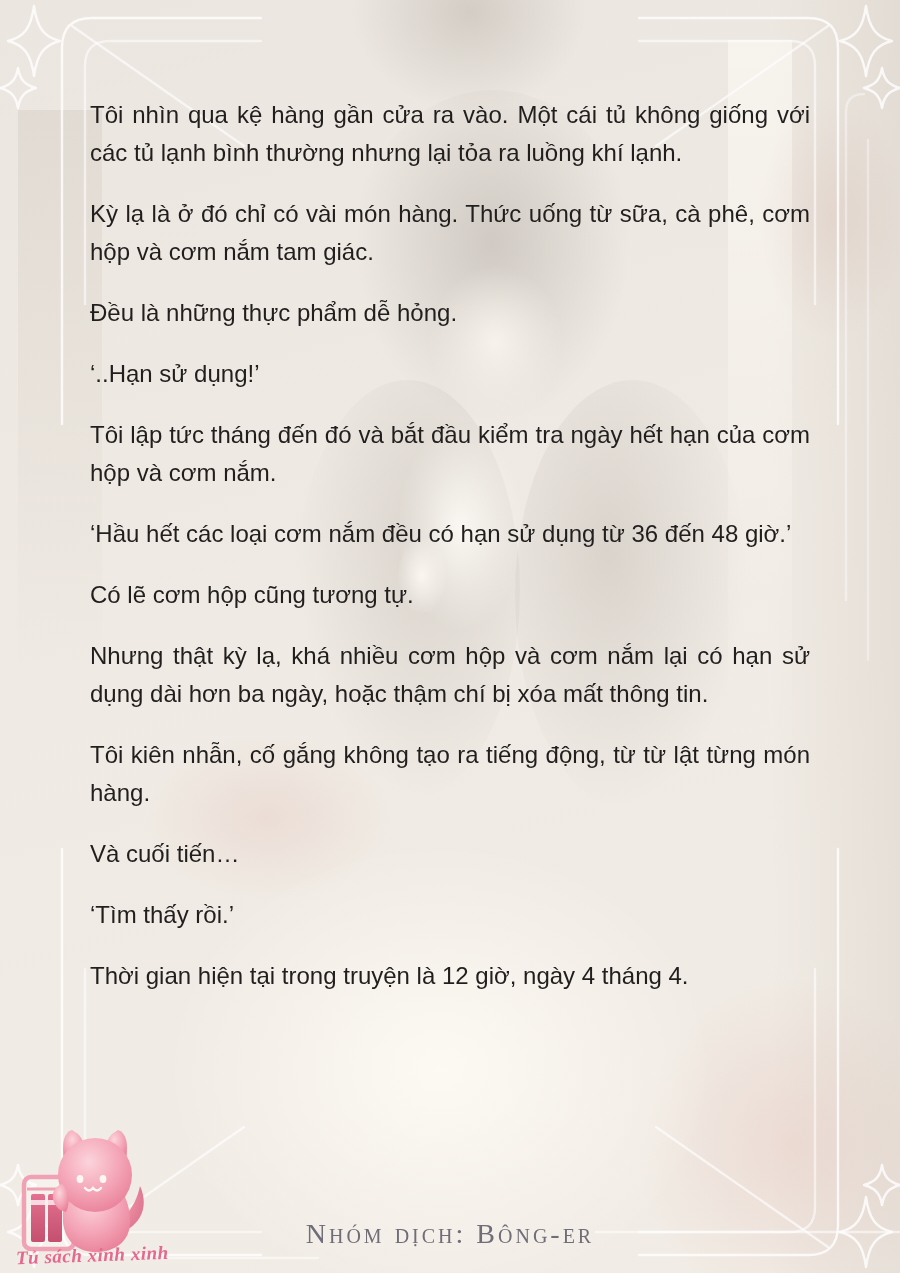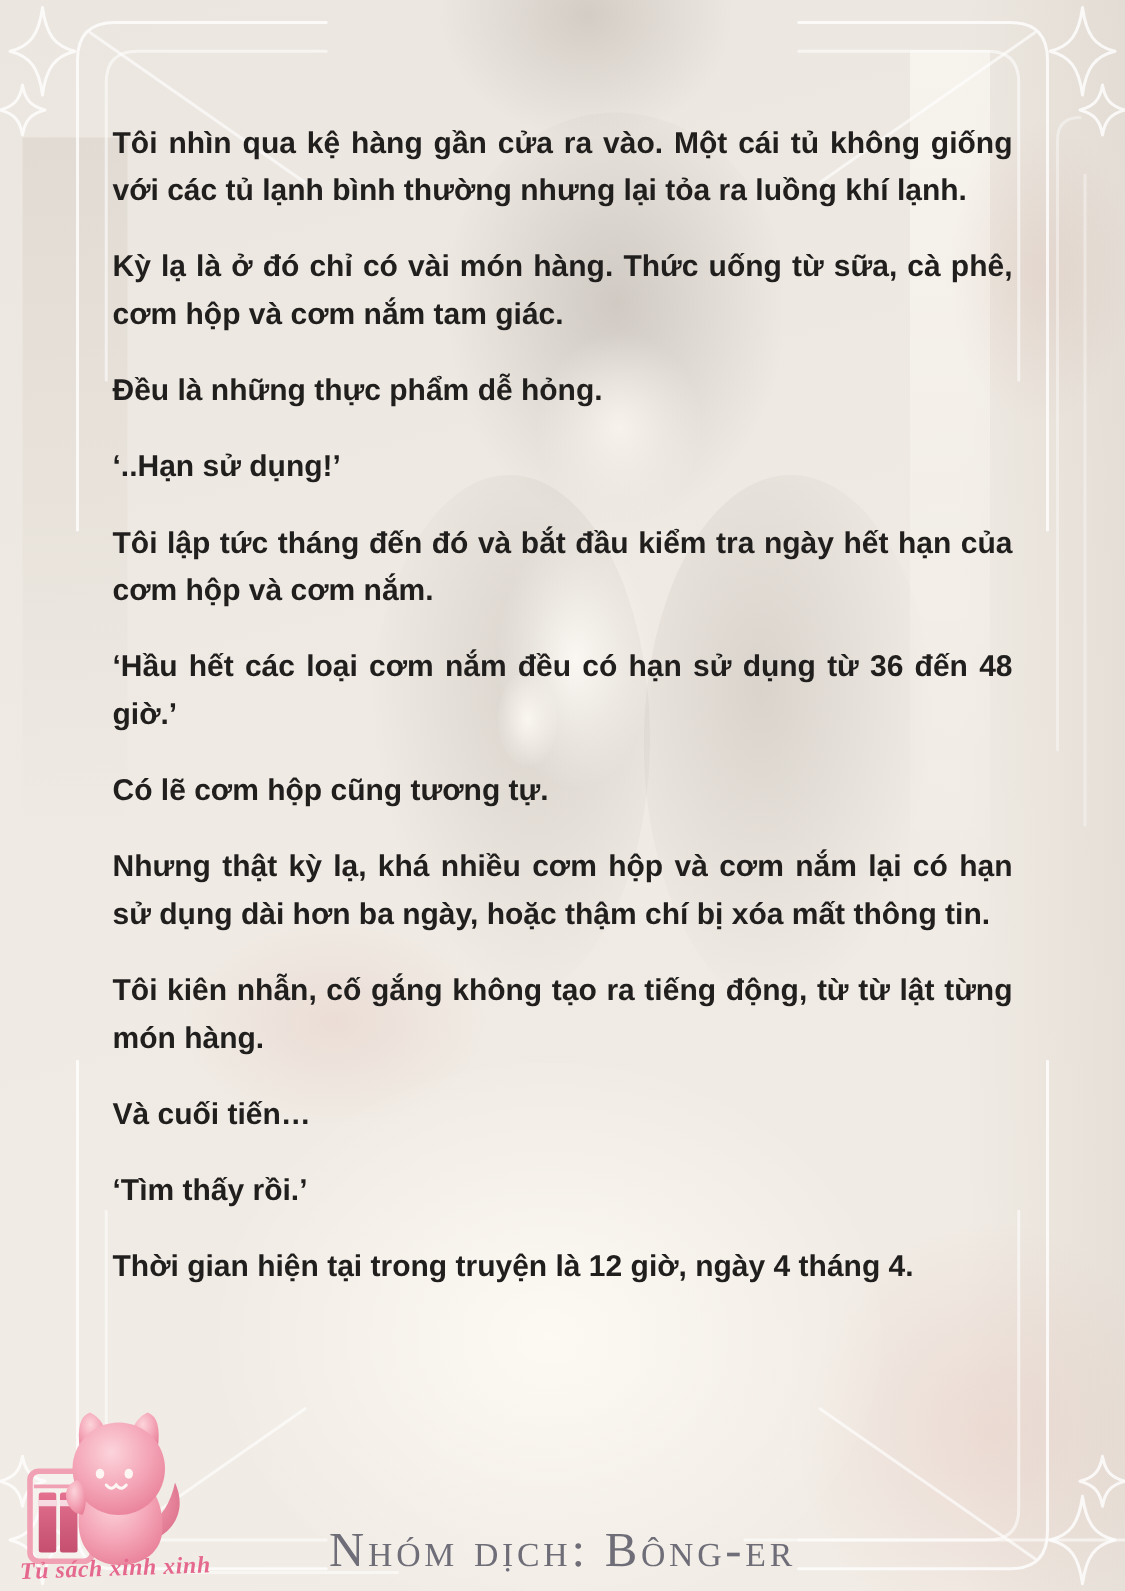--- a/index.html
+++ b/index.html
@@ -41,34 +41,34 @@
     background:radial-gradient(ellipse,rgba(215,145,135,.18),rgba(215,145,135,0) 70%);}
   .sh-glowB{left:175px;top:850px;width:530px;height:440px;
     background:radial-gradient(ellipse,rgba(255,252,246,.85),rgba(255,252,246,0) 75%);}
   
   .frame{position:absolute;inset:0;pointer-events:none;}
   
   .text-block{
     position:absolute;left:90px;top:0;width:720px;padding-top:96px;
     color:#211f1e;font-size:24px;line-height:38px;text-align:justify;
   }
-  .text-block p{margin:0 0 23px 0;font-weight:bold;}
+  .text-block p{margin:0 0 23px 0;}
   
   .mascot{position:absolute;left:0;top:1118px;width:210px;height:155px;}
   .mascot svg{position:absolute;left:0;top:0;}
   .mascot-caption{
     position:absolute;left:16px;top:126px;width:180px;
     font-family:"Liberation Serif",serif;font-style:italic;font-weight:700;
     font-size:19px;color:#e5688e;letter-spacing:.5px;transform:rotate(-2deg);
   }
   
   .credit{
     position:absolute;left:0;right:0;top:1218px;text-align:center;
     font-family:"Liberation Serif",serif;font-variant:small-caps;
-    font-size:39px;letter-spacing:3px;color:#6f6e78;
+    font-size:28px;letter-spacing:3px;color:#6f6e78;
   }
 </style>
 </head>
 <body>
 
 <div class="page">
 
   <div class="bg">
     <div class="bgshape sh-topdark"></div>
     <div class="bgshape sh-hair"></div>

